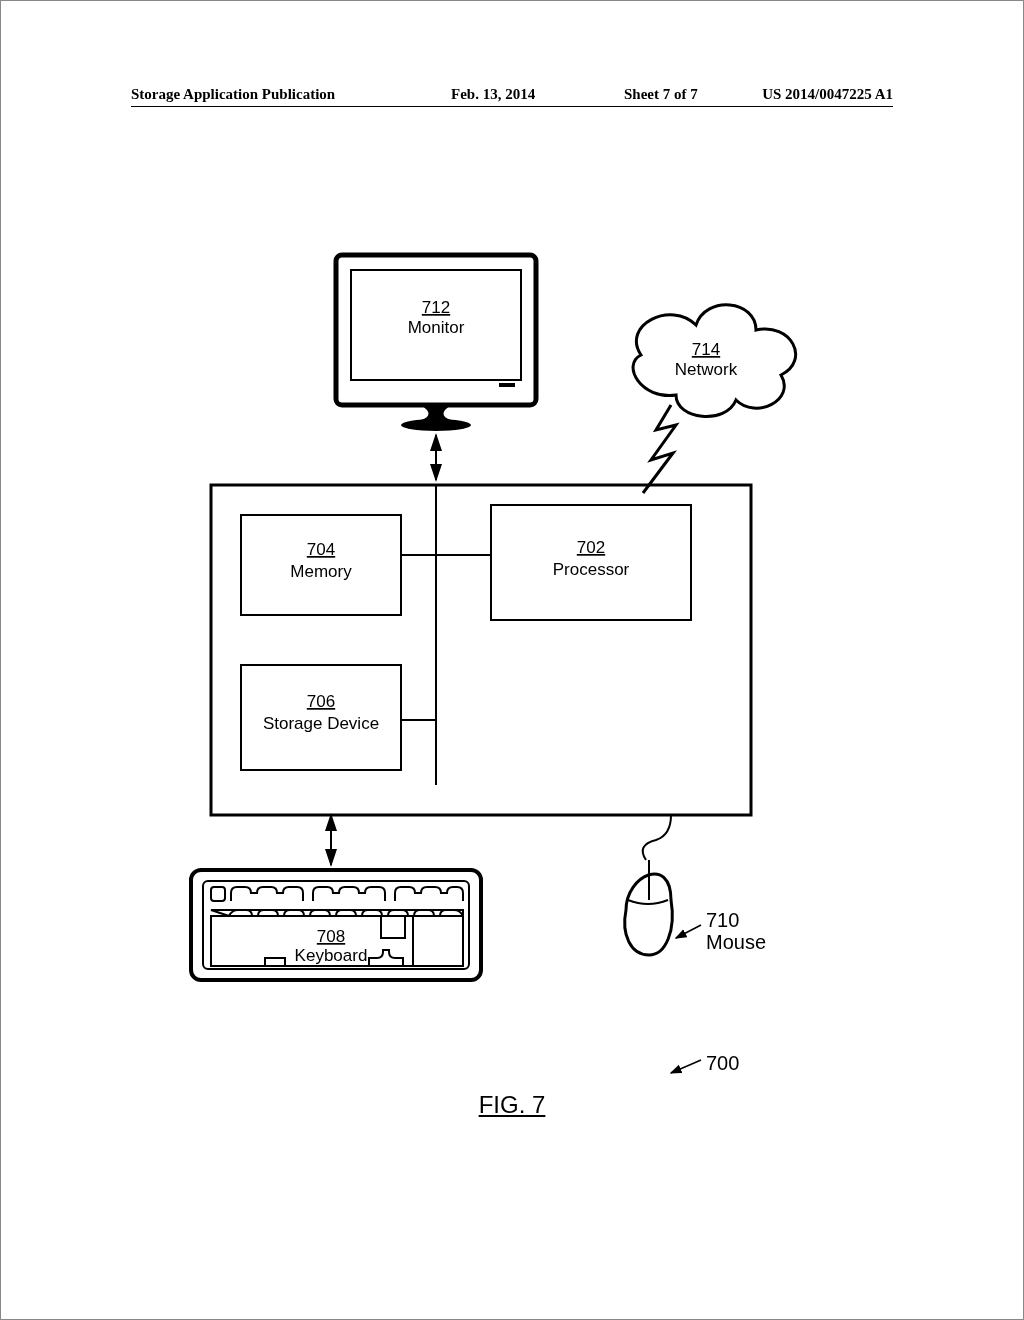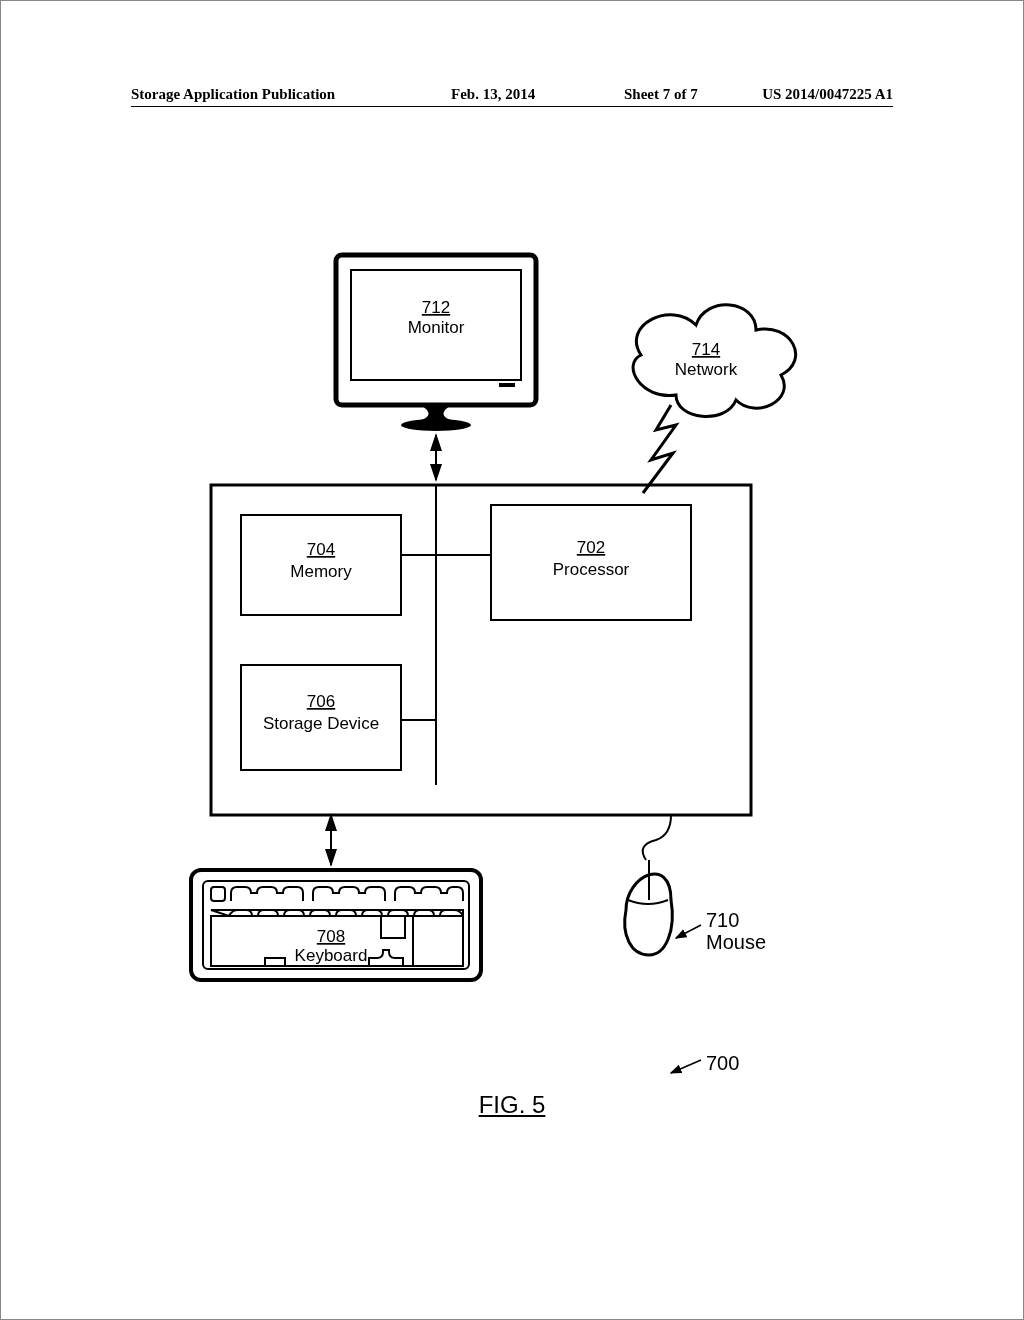--- a/index.html
+++ b/index.html
@@ -171,15 +171,15 @@
 
       <line x1="530" y1="680" x2="505" y2="693" stroke="#000" stroke-width="1.5" marker-end="url(#leadArrow)"></line>
       <text x="535" y="682" font-size="20">710</text>
       <text x="535" y="704" font-size="20">Mouse</text>
 
       <line x1="530" y1="815" x2="500" y2="828" stroke="#000" stroke-width="1.5" marker-end="url(#leadArrow)"></line>
       <text x="535" y="825" font-size="20">700</text>
     </svg>
   </div>
 
-  <div class="fig-label">FIG. 5</div>
+  <div class="fig-label">FIG. 7</div>
 
 </div>
 
 </body></html>

